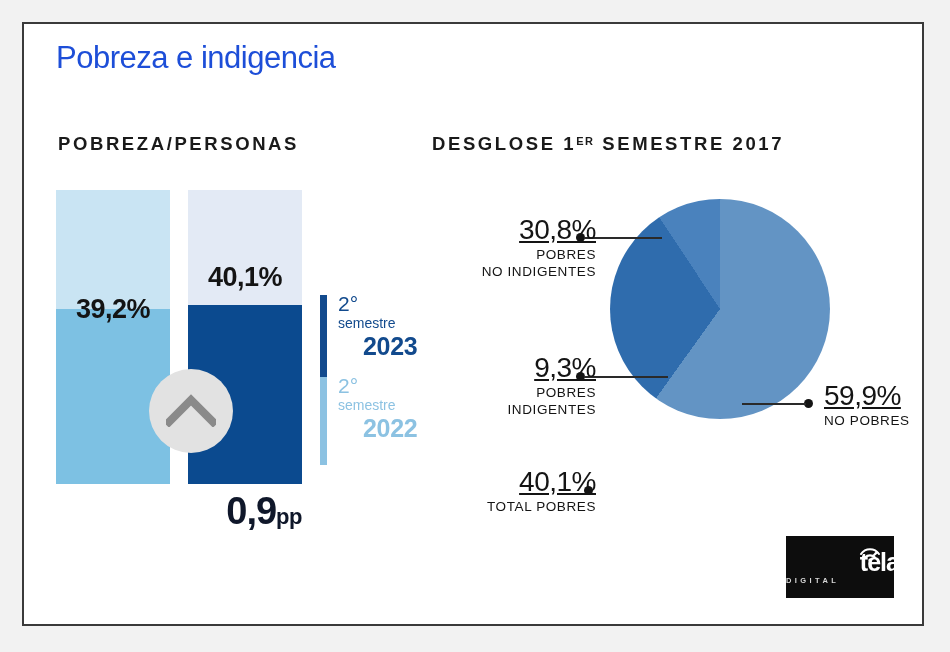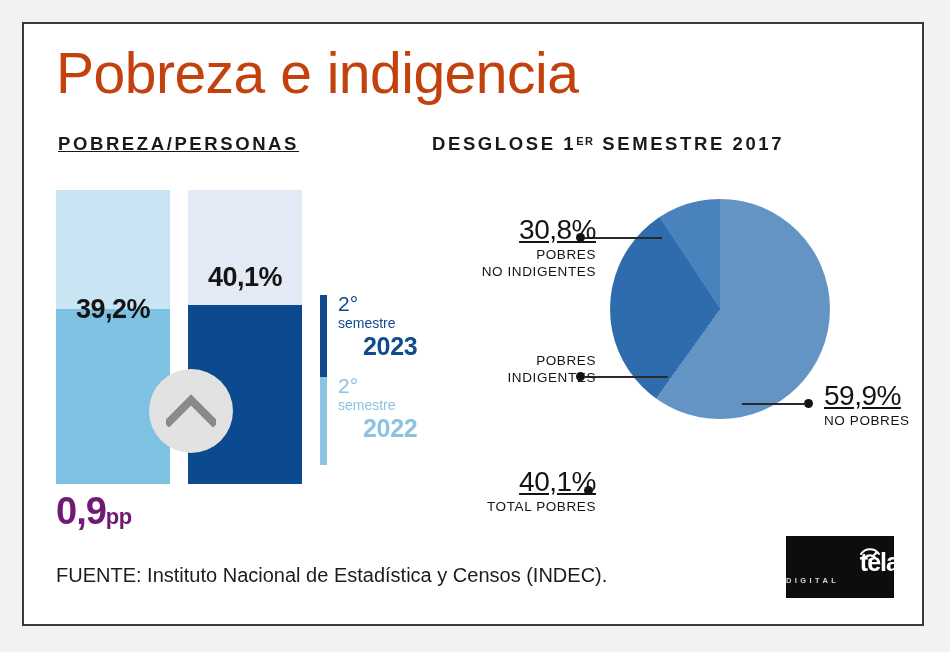--- a/index.html
+++ b/index.html
@@ -13,31 +13,31 @@
     position:absolute;left:22px;top:22px;
     width:902px;height:604px;
     background:#ffffff;
     border:2px solid #3a3a3a;
     box-sizing:border-box;
   }
 
   
   #title{
     position:absolute;left:32px;top:16px;
-    font-size:57px;font-weight:400;color:#c2410c;
+    font-size:31px;font-weight:400;color:#1d4ed8;
     letter-spacing:-0.5px;white-space:nowrap;
   }
 
   
   .sec-head{
     position:absolute;
     font-size:18.5px;font-weight:bold;color:#1a1a1a;
     letter-spacing:2.6px;white-space:nowrap;
   }
-  #head-left{left:34px;top:109px;text-decoration:underline;}
+  #head-left{left:34px;top:109px;}
   #head-right{left:408px;top:109px;}
   #head-right sup{font-size:11px;letter-spacing:1.5px;vertical-align:5px;}
 
   
   #bars{position:absolute;left:0;top:0;width:430px;height:604px;}
   .bar{position:absolute;bottom:144px;width:114px;}
   .bar .ghost{position:absolute;left:0;width:100%;}
   .bar .solid{position:absolute;left:0;bottom:0;width:100%;}
 
   #bar2022{left:32px;}
@@ -56,22 +56,22 @@
 
   
   #gap{position:absolute;left:146px;top:166px;width:18px;height:294px;background:#fff;}
   #badge{
     position:absolute;left:125px;top:345px;width:84px;height:84px;
     border-radius:50%;background:#e2e2e2;
   }
   #badge svg{position:absolute;left:17px;top:24px;}
 
   #delta{
-    position:absolute;left:32px;top:466px;width:246px;text-align:left;
-    color:#701a75;white-space:nowrap;
+    position:absolute;left:32px;top:466px;width:246px;text-align:right;
+    color:#0f172a;white-space:nowrap;
   }
   #delta .num{font-size:38px;font-weight:bold;letter-spacing:-1px;}
   #delta .unit{font-size:22px;font-weight:bold;letter-spacing:-0.5px;}
 
   
   #legend{position:absolute;left:296px;top:268px;}
   .leg{position:relative;padding-left:18px;margin-bottom:14px;line-height:1.14;}
   .leg .rule{position:absolute;left:0;top:3px;width:7px;height:88px;}
   .leg .l1{font-size:21px;font-weight:400;}
   .leg .l2{font-size:14px;font-weight:400;}
@@ -187,35 +187,35 @@
 
   <div class="dot" style="left:560px;top:462px;"></div>
 
   <div class="plab" id="plab1">
     <div class="pct">30,8%</div>
     <div class="nm">POBRES</div>
     <div class="nm">NO INDIGENTES</div>
   </div>
 
   <div class="plab" id="plab2">
+    <div class="pct">9,3%</div>
     <div class="nm">POBRES</div>
     <div class="nm">INDIGENTES</div>
   </div>
 
   <div class="plab" id="plab3">
     <div class="pct">59,9%</div>
     <div class="nm">NO POBRES</div>
   </div>
 
   <div class="plab" id="plab4">
     <div class="pct">40,1%</div>
     <div class="nm">TOTAL POBRES</div>
   </div>
 
-  <div id="source">FUENTE: Instituto Nacional de Estadística y Censos (INDEC).</div>
 
   <div id="logo">
     <div class="wm">télam</div>
     <div class="sub">DIGITAL</div>
     <svg class="wifi" width="22" height="16" viewBox="0 0 22 16">
       <path d="M2 9 A11 11 0 0 1 20 9" fill="none" stroke="#fff" stroke-width="2.1" stroke-linecap="round"></path>
       <path d="M6 12.5 A7 7 0 0 1 16 12.5" fill="none" stroke="#fff" stroke-width="2.1" stroke-linecap="round"></path>
       <circle cx="11" cy="15" r="1.6" fill="#fff"></circle>
     </svg>
   </div>

